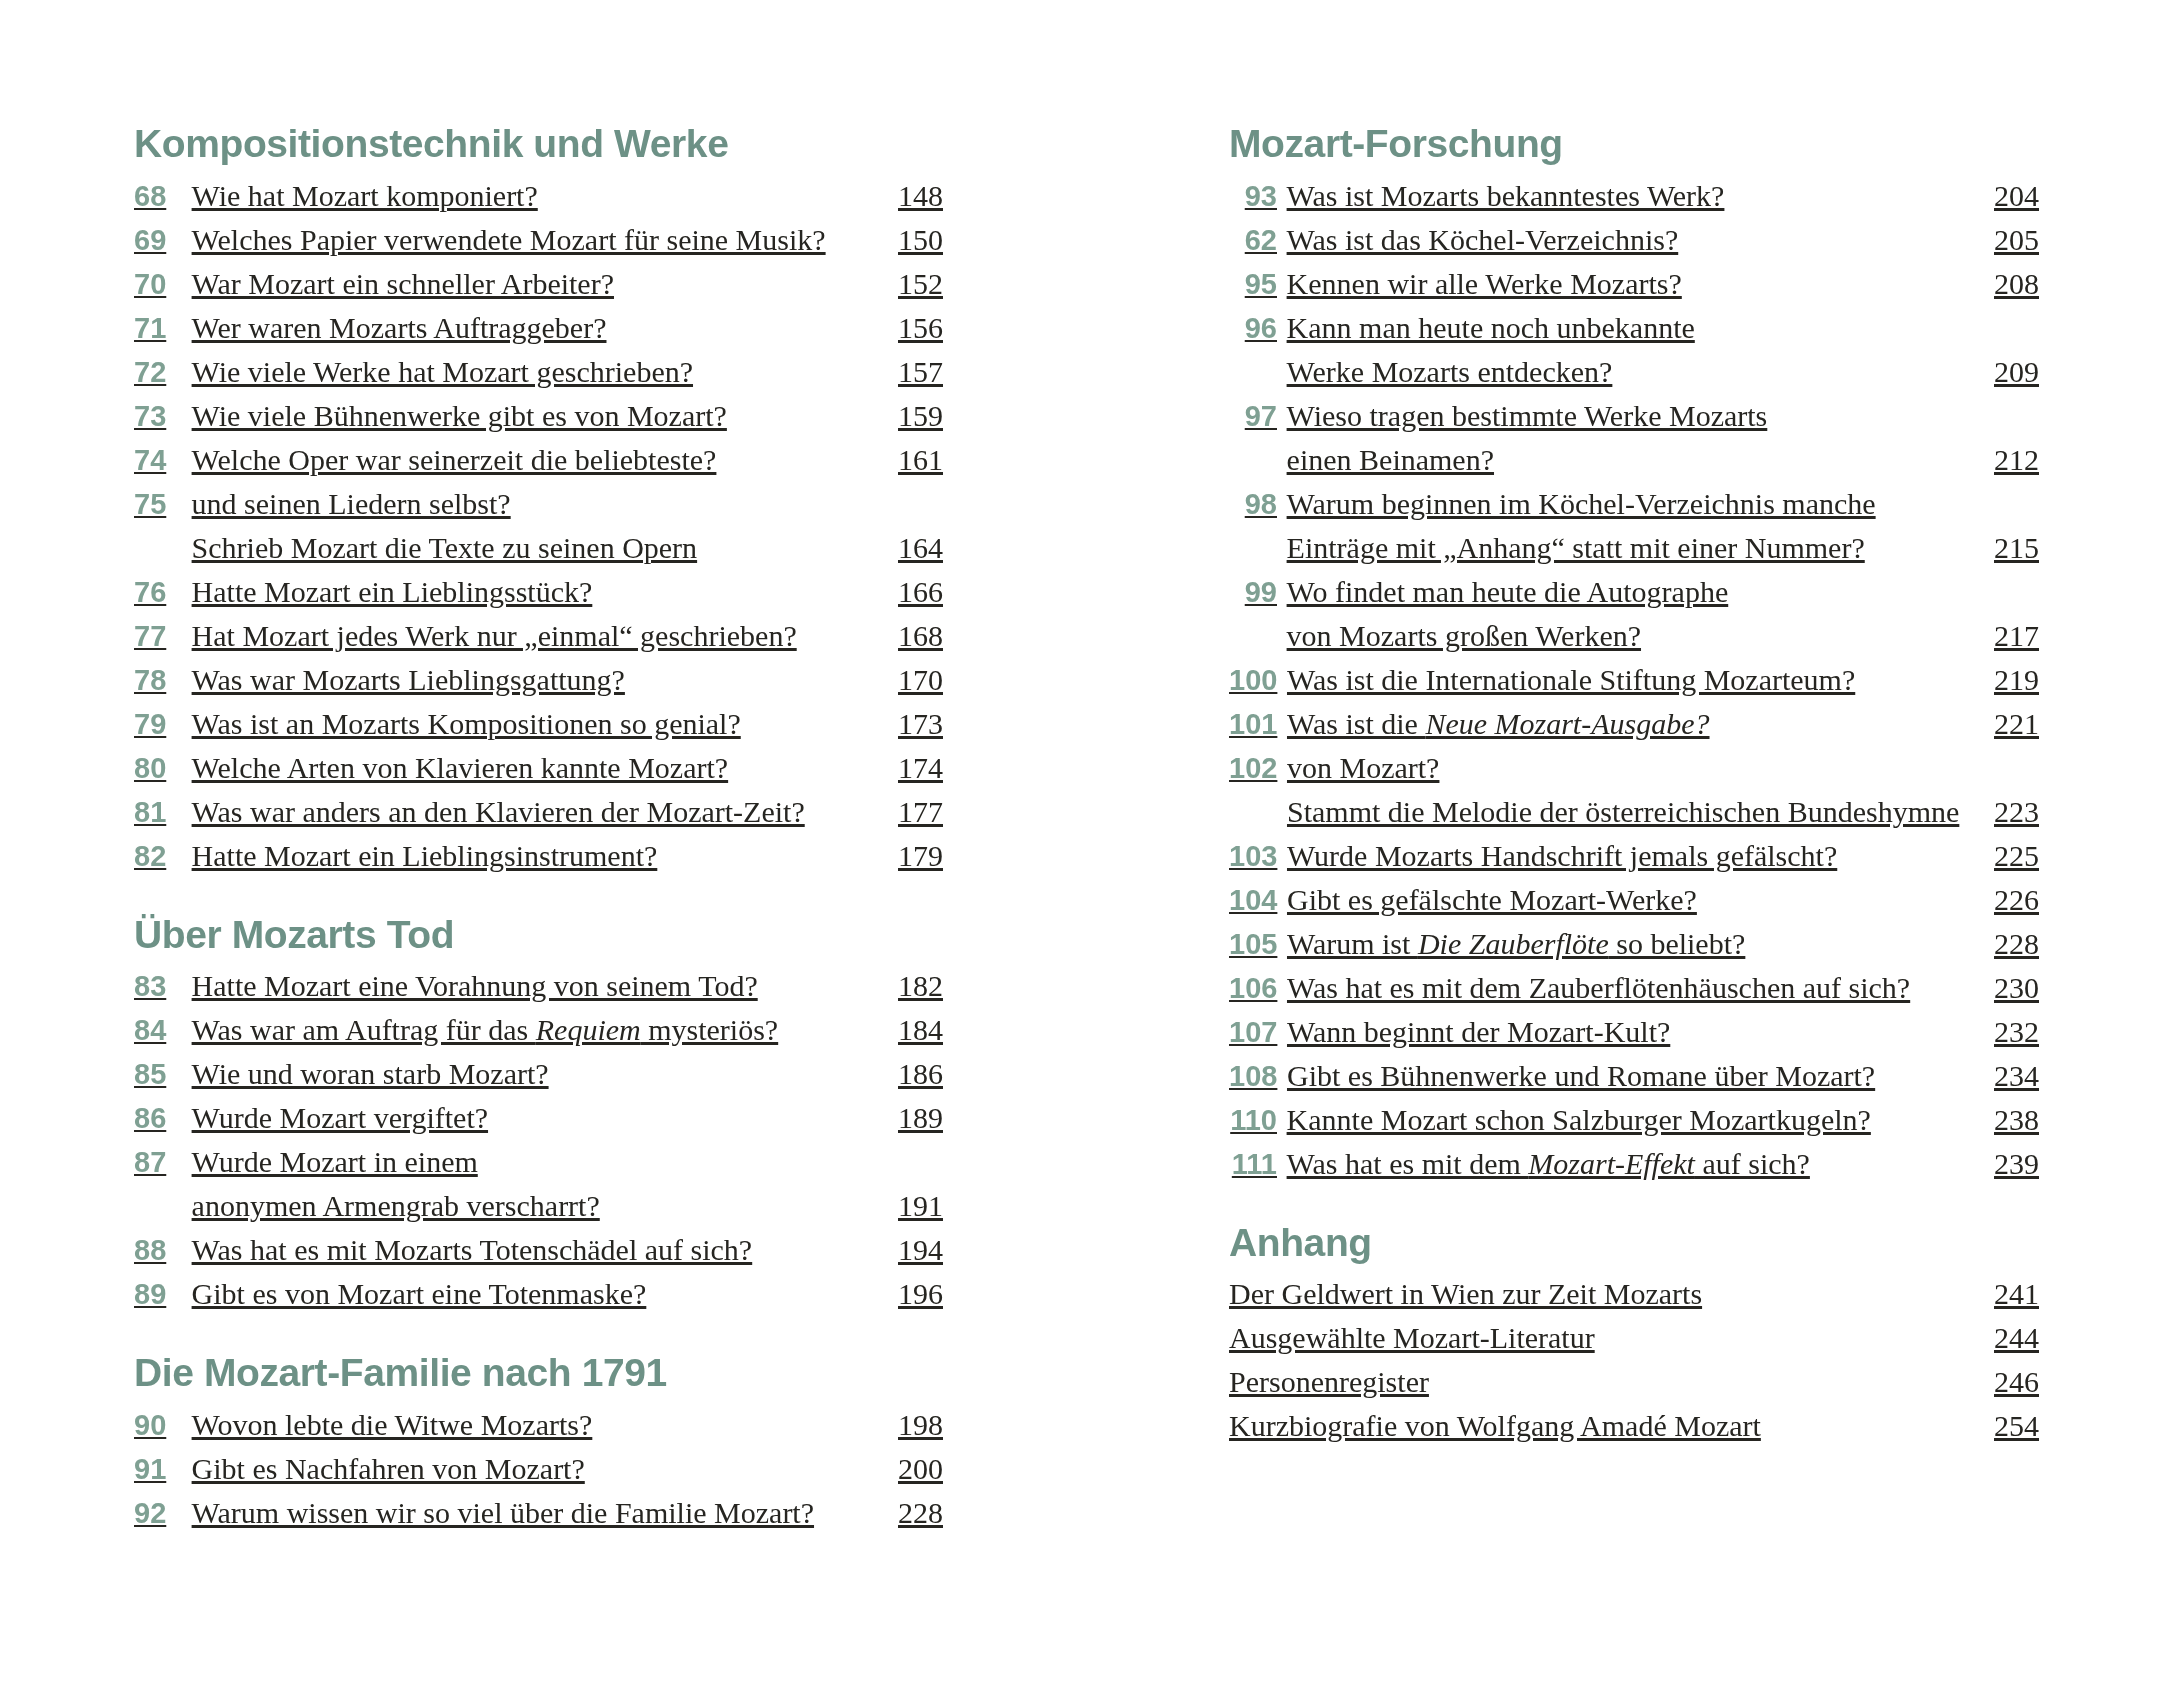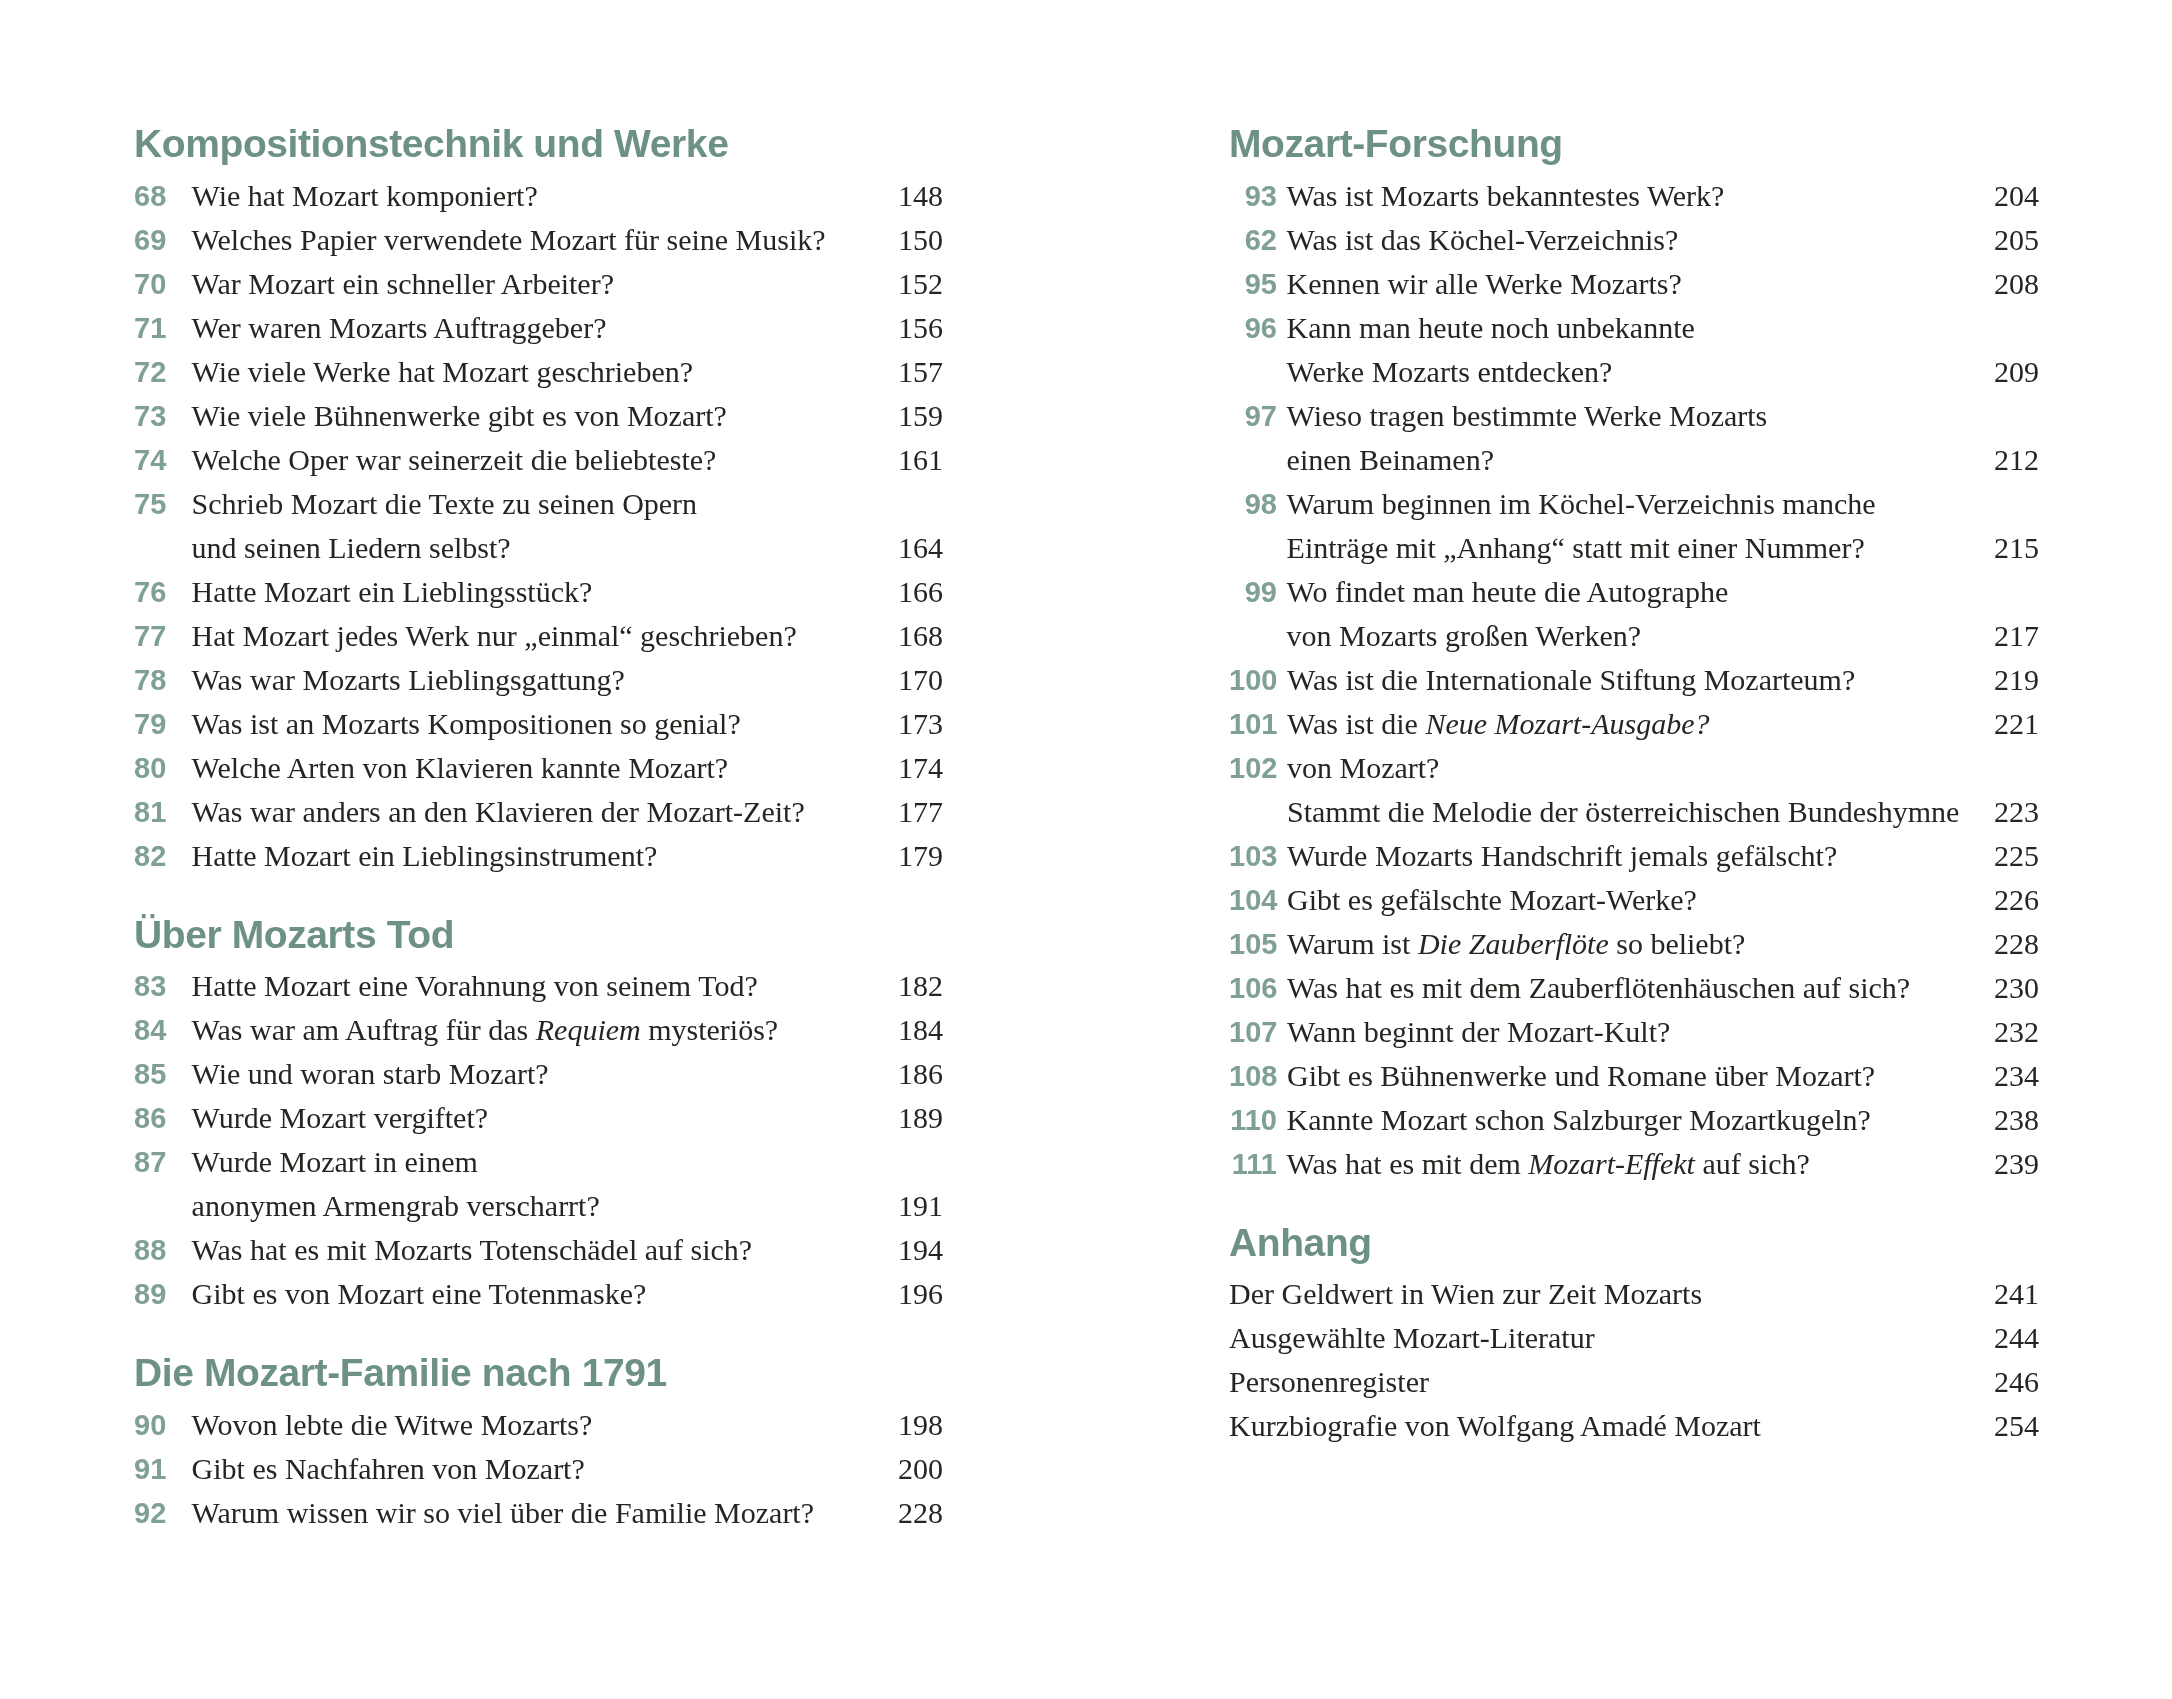--- a/index.html
+++ b/index.html
@@ -28,20 +28,21 @@
     line-height:40px;
     letter-spacing:-0.4px;
     color:var(--heading);
     margin:0 0 9.6px 0;
   }
   .row{
     display:flex;
     align-items:flex-start;
     font-size:30px;
     line-height:44px;
+    text-decoration:underline;
   }
   .num{
     flex:0 0 48px;
     margin-right:9.6px;
     font-family:"Liberation Sans","DejaVu Sans",sans-serif;
     font-weight:700;
     font-size:29px;
     color:var(--number);
   }
   .col-right .num{text-align:right;}
@@ -108,22 +109,22 @@
         <div class="row">
           <span class="num">74</span>
           <div class="mid">
             <div class="line"><span>Welche Oper war seinerzeit die beliebteste?</span></div>
           </div>
           <span class="pg">161</span>
         </div>
         <div class="row">
           <span class="num">75</span>
           <div class="mid">
+            <div class="line"><span>und seinen Liedern selbst?</span></div>
             <div class="line"><span>Schrieb Mozart die Texte zu seinen Opern</span></div>
-            <div class="line"><span>und seinen Liedern selbst?</span></div>
           </div>
           <span class="pg">164</span>
         </div>
         <div class="row">
           <span class="num">76</span>
           <div class="mid">
             <div class="line"><span>Hatte Mozart ein Lieblingsstück?</span></div>
           </div>
           <span class="pg">166</span>
         </div>

